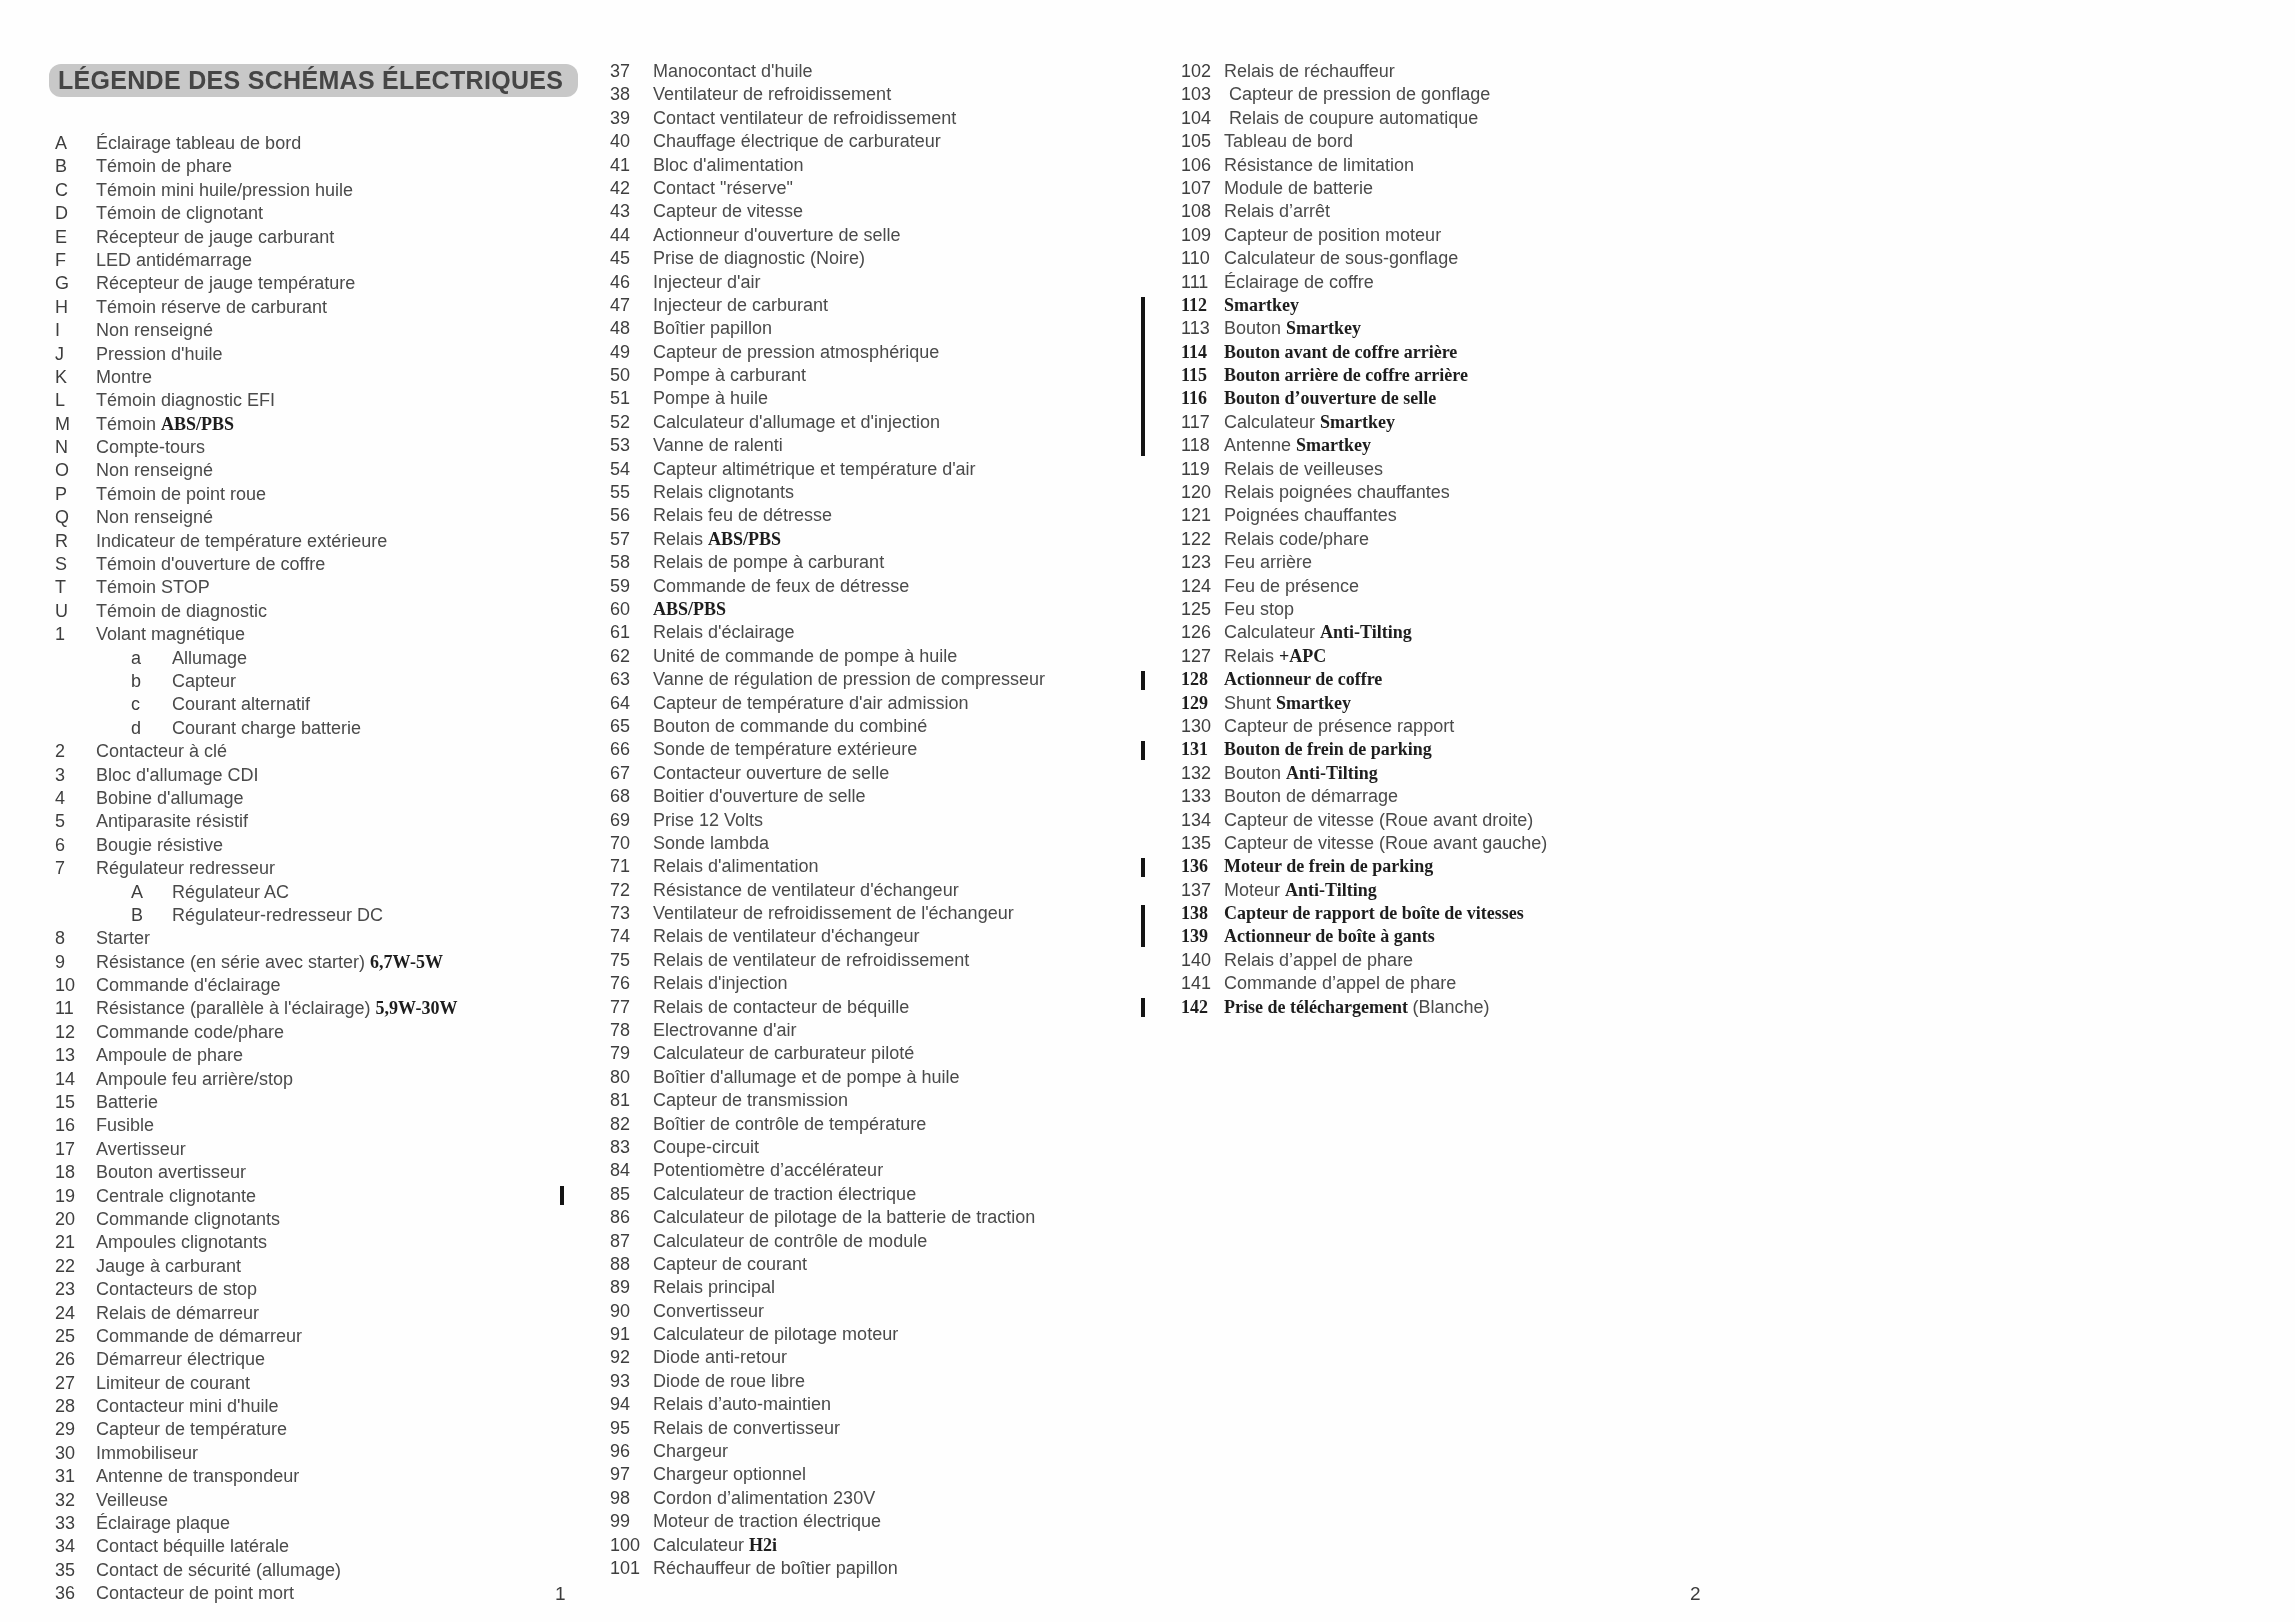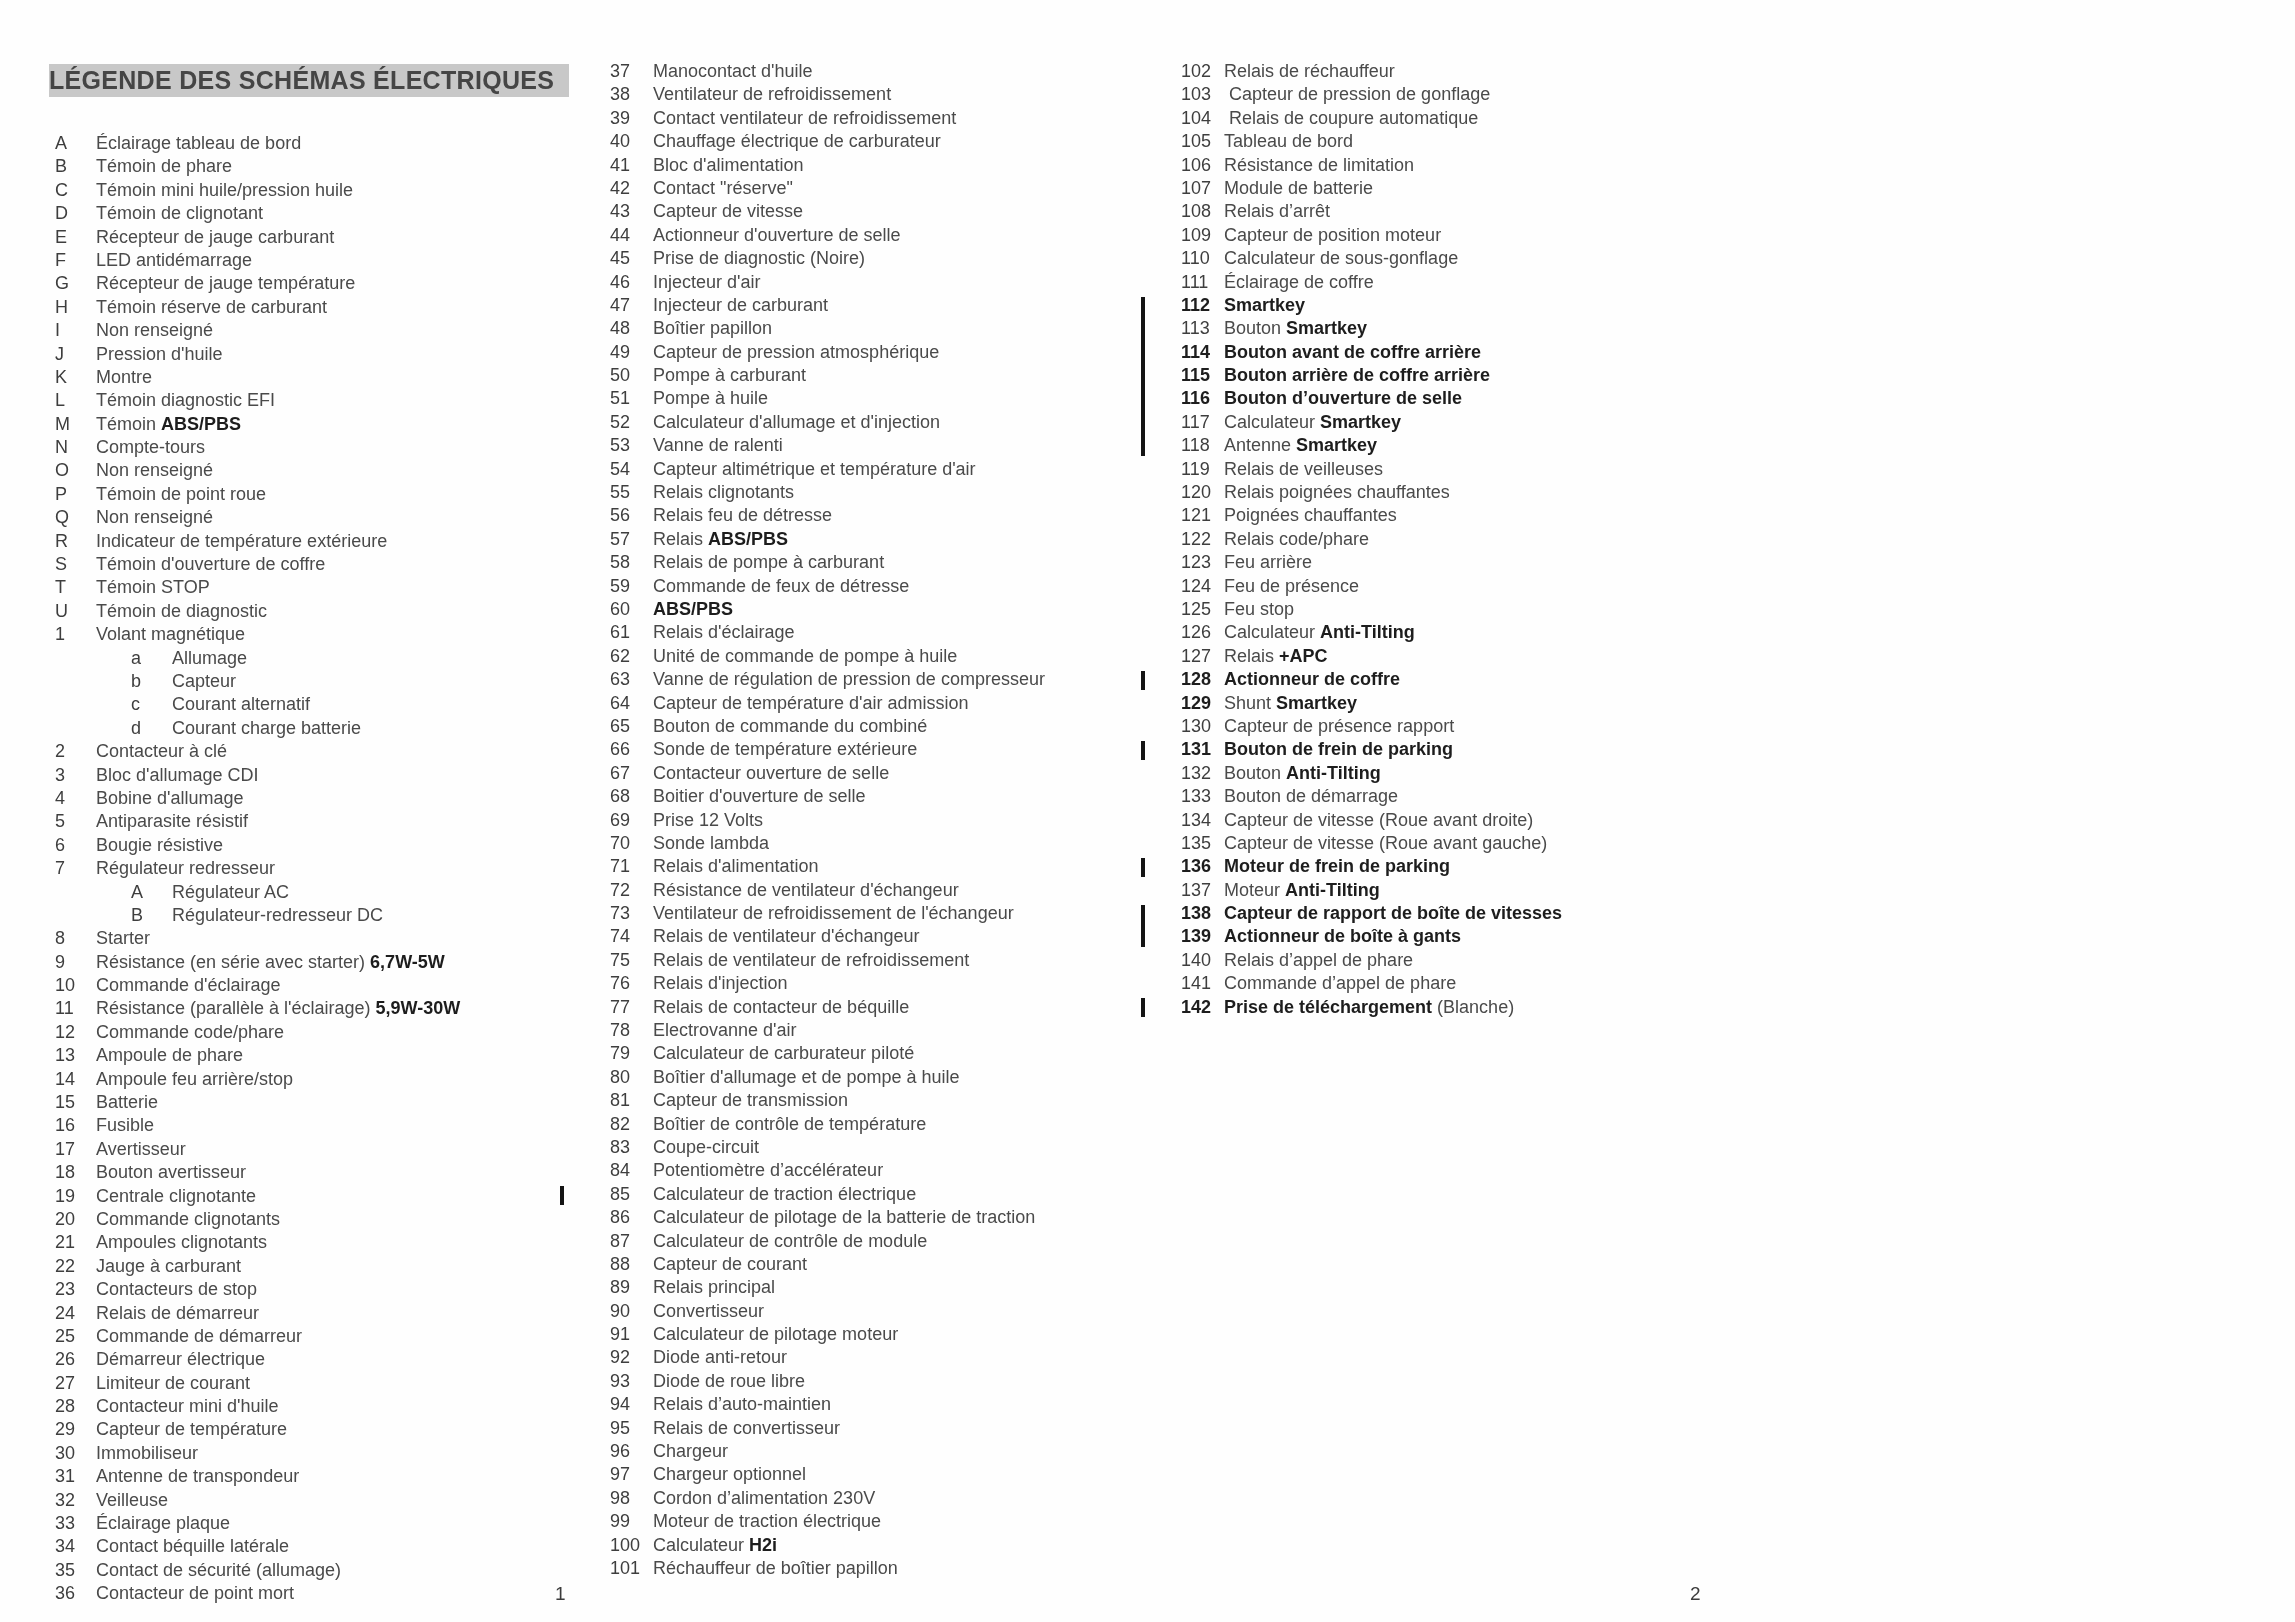--- a/index.html
+++ b/index.html
@@ -10,39 +10,40 @@
     font-family:"Liberation Sans", sans-serif;
     font-size:18px;
     color:#4a4a4a;
     overflow:hidden;
   }
   #title-bar{
     position:absolute;left:49px;top:64px;width:520px;height:33px;
     background:#c8c8c8;
     color:#454545;
     font-size:25px;font-weight:bold;letter-spacing:0.3px;
-    line-height:33px;
+    line-height:33px;padding-left:9px;
     white-space:nowrap;
+    border-radius:12px;
   }
   .col{position:absolute;}
   #column-1{left:55px;top:132px;width:527px;}
   #column-2{left:610px;top:60px;width:527px;}
   #column-3{left:1149px;top:60px;width:541px;margin-left:32px;}
   .row{
     position:relative;
     height:23.4px;line-height:23.4px;
     display:flex;align-items:baseline;
     white-space:nowrap;
   }
   .num{flex:0 0 43px;color:#3e3e3e;}
   #column-1 .num{flex-basis:41px;}
   .row.sub{padding-left:76px;}
   .row.sub .num{flex-basis:23.6px;}
   .txt{white-space:pre;}
-  .b{font-weight:bold;color:#1d1d1d;}
+  .b{font-weight:bold;color:#1d1d1d;font-family:Liberation Serif, serif;}
   .num.b{color:#1d1d1d;}
   .bar{
     position:absolute;
     left:-50px;top:2.8px;
     width:4.2px;height:19px;
     background:#141414;
   }
   #column-3 .bar{left:-40px;}
   .bar.join{height:24px;}
   .pagenum{

